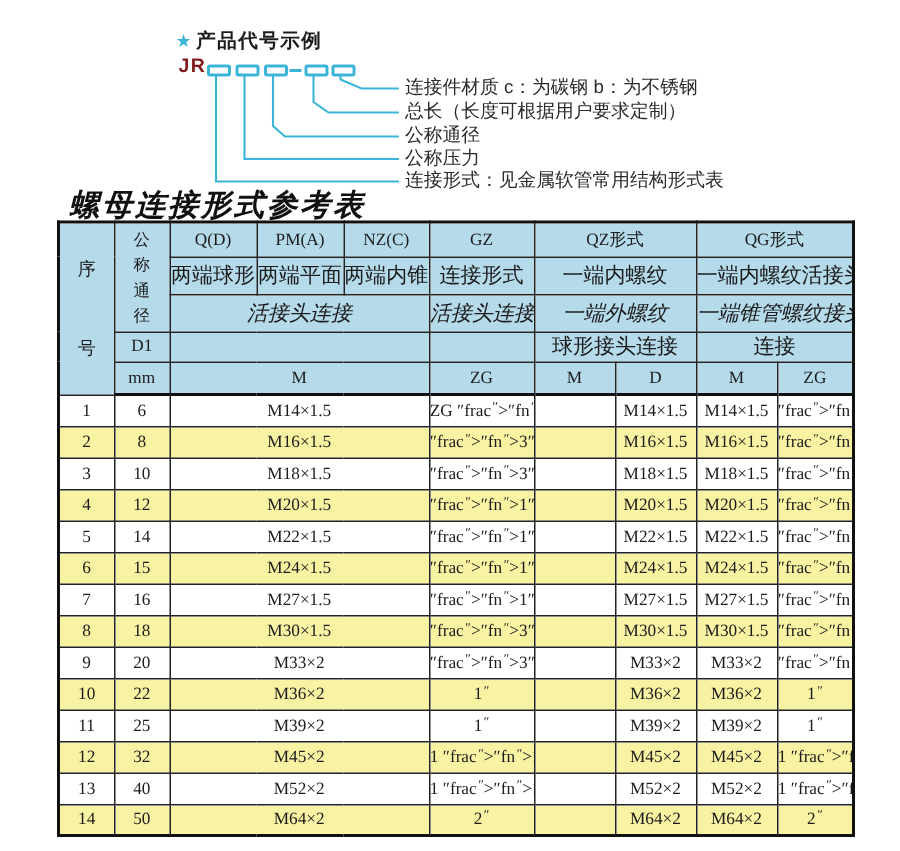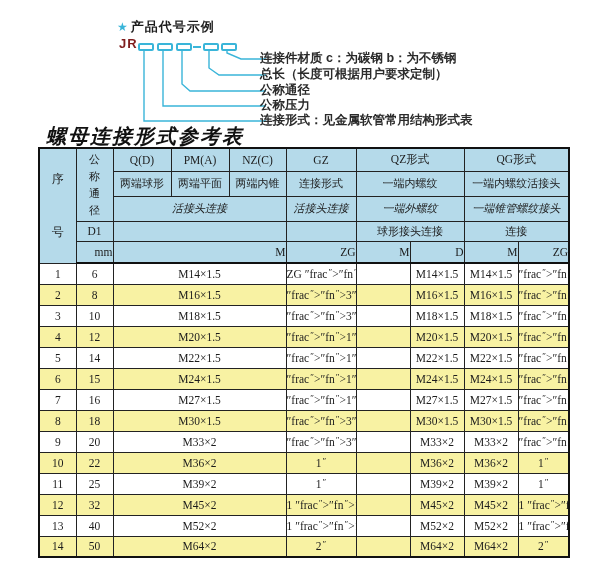--- a/index.html
+++ b/index.html
@@ -12,39 +12,39 @@
   .page{position:relative;width:480px;height:567px;background:#ffffff;
         font-family:"Liberation Sans","DejaVu Sans",sans-serif;color:#1c1c1c;}
 
   
   .diag-heading{position:absolute;left:117px;top:18px;font-size:13px;font-weight:bold;letter-spacing:1px;}
   .diag-heading .star{color:var(--accent);margin-right:2px;font-size:12px;}
   .code-prefix{position:absolute;left:119px;top:36px;font-size:13px;font-weight:bold;letter-spacing:1px;color:#7f1d1d;}
   .code-box{position:absolute;top:43px;width:12px;height:4px;border:2px solid var(--accent);border-radius:2px;background:#fff;}
   .code-sep{position:absolute;top:46px;left:193px;width:8px;height:2px;background:var(--accent);}
   .leader-svg{position:absolute;left:0;top:0;pointer-events:none;}
-  .code-label{position:absolute;left:260px;height:13px;line-height:13px;font-size:12.5px;font-weight:bold;color:#2b2b2b;white-space:nowrap;}
+  .code-label{position:absolute;left:270px;height:13px;line-height:13px;font-size:12.5px;font-weight:normal;color:#2b2b2b;white-space:nowrap;}
 
   
   .table-title{position:absolute;left:46px;top:123px;font-family:"DejaVu Serif","Liberation Serif",serif;
                font-size:20px;font-weight:bold;font-style:italic;letter-spacing:2px;color:#111;}
 
   
   table.ref{position:absolute;left:38px;top:147px;width:530px;border-collapse:collapse;table-layout:fixed;
             font-family:"Liberation Serif","DejaVu Serif",serif;border:2px solid #111;}
   table.ref td{border:1px solid var(--border-dark);text-align:center;vertical-align:middle;
                padding:0;font-size:11.5px;color:#1c1c1c;white-space:nowrap;overflow:hidden;}
   thead td{background:var(--header-blue);font-size:11px;}
   thead tr:nth-child(1){height:23px;}
   thead tr:nth-child(2){height:25px;}
   thead tr:nth-child(3){height:25px;font-style:italic;}
   thead tr:nth-child(4){height:20px;}
   thead tr:nth-child(5){height:22px;}
-  thead tr:nth-child(5) td{border-bottom:2px solid #111;text-align:right;}
-  thead td.desc{font-size:11px;margin-top:12px;}
+  thead tr:nth-child(5) td{border-bottom:2px solid #111;}
+  thead td.desc{font-size:14px;margin-top:12px;}
   tbody tr{height:21px;}
   tbody tr.alt td{background:var(--row-yellow);}
 
   
   [data-vertical]{display:flex;flex-direction:column;align-items:center;justify-content:center;}
   .seq-v{height:110px;gap:36px;font-size:12px;}
   .dn-v{height:70px;gap:2px;font-size:11px;}
   .inch{font-size:9px;position:relative;top:-3px;margin-left:1px;}
 </style>
 </head>

